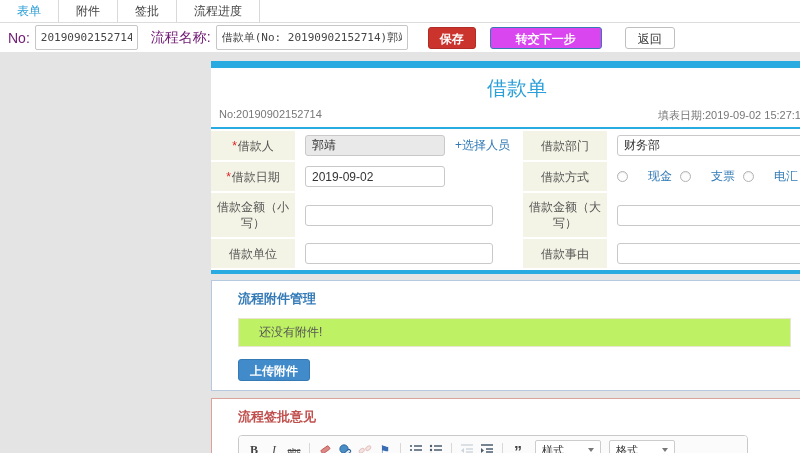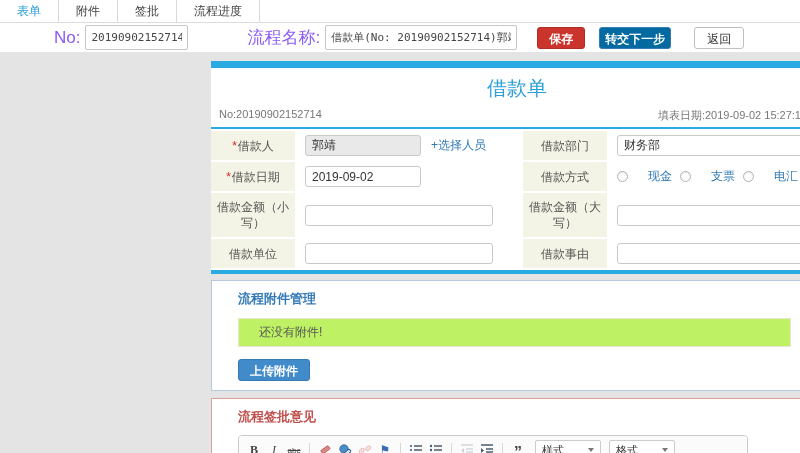--- a/index.html
+++ b/index.html
@@ -7,43 +7,43 @@
   body { font-family:"Liberation Sans","DejaVu Sans",sans-serif; background:#e4e4e4; position:relative; }
 
   
   .tabbar { background:#fff; height:23px; display:flex; align-items:stretch; border-bottom:1px solid #dcdcdc; }
   .tab { font-size:12px; line-height:22px; padding:0 17px; color:#444; cursor:pointer; background:#fff; }
   .tab.inactive { border-left:1px solid #d9d9d9; border-right:1px solid #d9d9d9; margin-right:-1px; }
   .tab.active { color:#2a9fd8; }
 
   
   .toolbar { background:#fff; height:29px; display:flex; align-items:center; padding:0 8px; }
-  .tb-label { font-size:17px; color:#8b5cf6; margin-right:5px; white-space:nowrap;margin-left:46px; }
+  .tb-label { font-size:14px; color:#701a75; margin-right:5px; white-space:nowrap; }
   .tb-input { height:25px; border:1px solid #c6c6c6; border-radius:2px; font-family:"DejaVu Sans Mono",monospace; font-size:11px; color:#444; padding:0 5px; background:#fff; }
   .no-input { width:103px; }
   .name-input { width:192px; margin-right:20px; }
   .btn { display:inline-block; height:22px; line-height:22px; font-size:12px; border-radius:3px; border:1px solid transparent; cursor:pointer; white-space:nowrap; }
   .btn-save { background:#ca342c; border-color:#b02c25; color:#fff; font-weight:bold; padding:0 11px; }
-  .btn-next { background:#0369a1; border-color:#3579b5; color:#fff; font-weight:bold; padding:0 5px; margin-left:14px; }
+  .btn-next { background:#d946ef; border-color:#3579b5; color:#fff; font-weight:bold; padding:0 25px; margin-left:14px; }
   .btn-back { background:#fff; border-color:#bfbfbf; color:#333; padding:0 12px; margin-left:23px; }
 
   
   .page { padding:9px 0 0 211px; }
   .main-col { width:612px; }
 
   
   .form-panel { background:#fff; margin-bottom:6px; }
   .panel-topbar { height:7px; background:#29aae1; }
   .form-title { text-align:center; color:#2a9fd8; font-size:20px; padding:7px 0 5px; }
   .form-meta { display:flex; justify-content:space-between; font-size:11px; color:#777; padding:1px 10px 4px 8px; border-bottom:2px solid #29aae1; padding-right:22px; }
   .form-grid { display:grid; grid-template-columns:84px 224px 84px 1fr; gap:2px; background:#fff; padding-top:2px; }
   .cell-label { background:#f4f4e6; display:flex; align-items:center; justify-content:center; text-align:center; font-size:12px; color:#555; line-height:16px; padding:6px 4px; }
   .cell-field { display:flex; align-items:center; padding:4px 8px; background:#fff; }
   .req { color:#d22; margin-right:1px; }
-  .f-input { height:21px; border:1px solid #c9c9c9; border-radius:3px; font-size:12px; color:#333; padding:0 6px; background:#fff; width:116px; }
+  .f-input { height:21px; border:1px solid #c9c9c9; border-radius:3px; font-size:12px; color:#333; padding:0 6px; background:#fff; width:140px; }
   .f-input.readonly { background:#e9e9e9; }
   .f-input.wide { width:188px; }
   .sel-link { font-size:12px; color:#3179b5; margin-left:10px; text-decoration:none; white-space:nowrap; cursor:pointer; }
   .radio-group { display:flex; align-items:center; gap:8px; }
   .radio-opt { display:flex; align-items:center; gap:20px; cursor:pointer; }
   .radio-circle { width:11px; height:11px; border:1px solid #b3b3b3; border-radius:50%; background:#fdfdfd; box-shadow:inset 0 1px 1px rgba(0,0,0,.08); }
   .radio-label { font-size:12px; color:#3179b5; }
   .panel-botbar { height:4px; background:#29aae1; margin-top:2px; }
 
   

